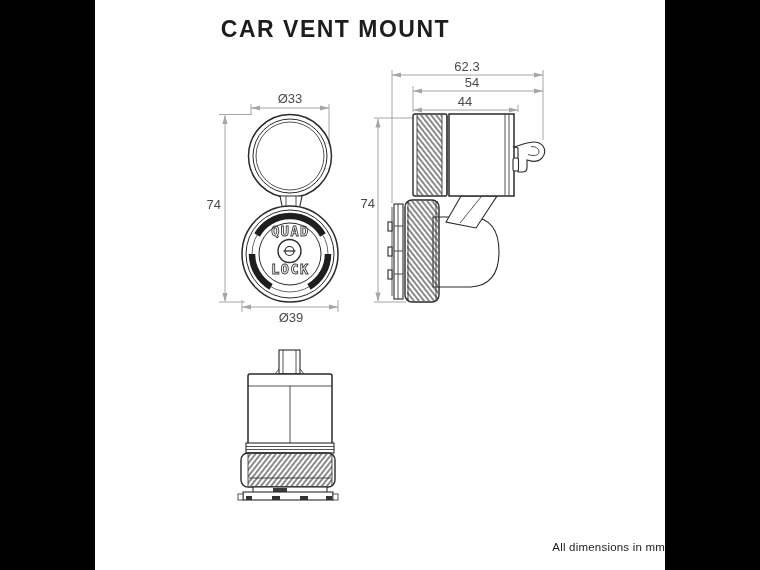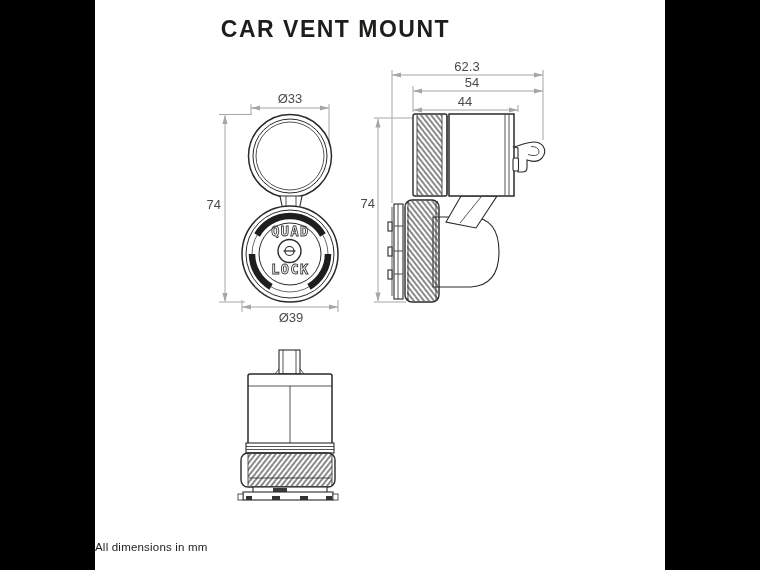--- a/index.html
+++ b/index.html
@@ -16,21 +16,21 @@
     position:absolute;left:95px;top:0;width:570px;height:570px;background:#ffffff;
   }
   .title{
     position:absolute;top:16px;left:0;width:481px;
     text-align:center;
     font-size:23px;font-weight:bold;letter-spacing:1.5px;
     color:#1d1d1b;
   }
   .footer-note{
     position:absolute;top:541px;left:0;width:570px;
-    text-align:left;
+    text-align:right;
     font-size:11.5px;color:#1d1d1b;letter-spacing:0.2px;
   }
   svg{position:absolute;left:0;top:0;}
   .dim-line{stroke:#a6a6a6;stroke-width:1;fill:none;}
   .dim-arrow{fill:#a6a6a6;stroke:none;}
   .dim-text{fill:#4a4a4c;font-size:13px;font-family:"Liberation Sans",sans-serif;}
   .part{stroke:#2a2a2a;fill:#ffffff;}
   .part-n{stroke:#2a2a2a;fill:none;}
   .thin{stroke-width:0.8;}
   .med{stroke-width:1.1;}

